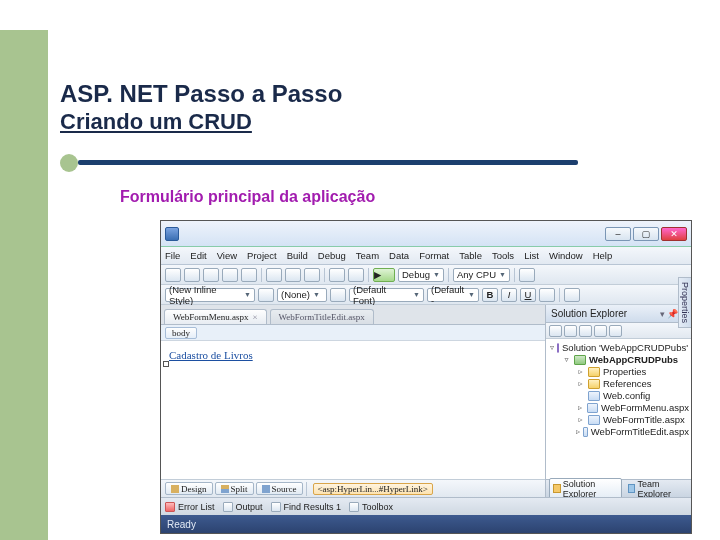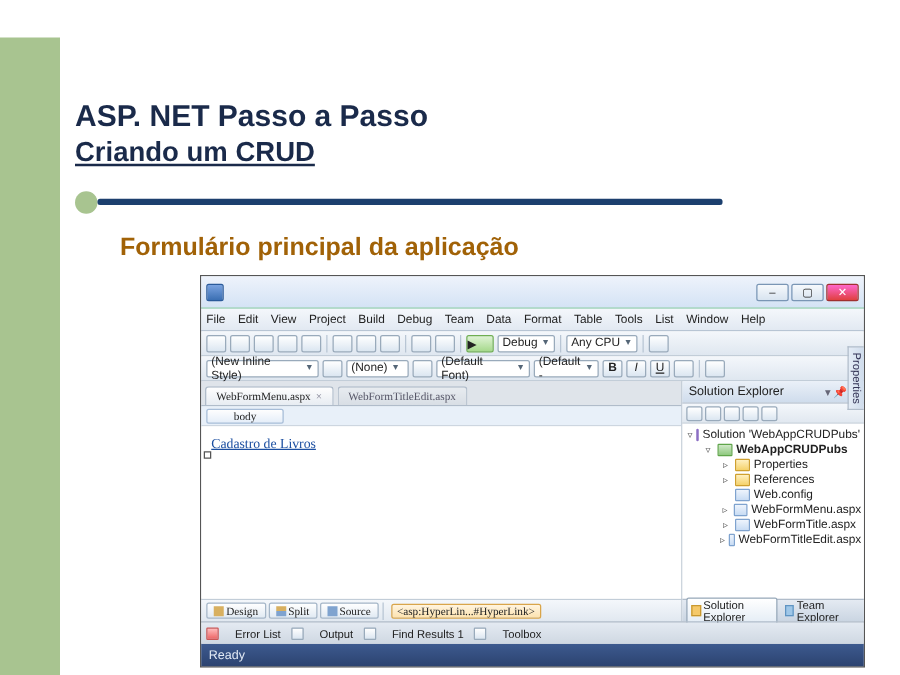--- a/index.html
+++ b/index.html
@@ -3,21 +3,21 @@
 <meta charset="utf-8">
 <style>
   body { margin:0; font-family: Arial, sans-serif; background:#fff; width:720px; height:540px; position:relative; }
   .left-band { position:absolute; left:0; top:30px; width:48px; height:510px; background:#a8c490; }
   .slide { position:absolute; left:60px; top:80px; }
   .title { font-size:24px; font-weight:bold; color:#1a2a4a; line-height:1.2; }
   .subtitle { font-size:22px; font-weight:bold; color:#1a2a4a;text-decoration:underline; }
   .rule-wrap { position:relative; margin:18px 0 16px 0; width:540px; }
   .cap { display:inline-block; width:18px; height:18px; border-radius:50%; background:#a8c490; vertical-align:middle; }
   .rule { display:inline-block; vertical-align:middle; width:500px; height:5px; background:#1c3f6e; border-radius:2px; }
-  .sub2 { font-size:20px; font-weight:bold; color:#a16207; margin-left:36px; }
+  .sub2 { font-size:16px; font-weight:bold; color:#a21caf; margin-left:60px; }
   .vs { position:absolute; left:160px; top:220px; width:530px; border:1px solid #555; background:#e6e8eb; font-family: "Segoe UI", Tahoma, sans-serif; font-size:9.5px; color:#222; }
   .vs * { box-sizing:border-box; }
   .titlebar { height:26px; background:linear-gradient(#eef3fb,#d4e3f5); border-bottom:1px solid #8ca; display:flex; align-items:center; padding:0 4px; }
   .vs-icon { width:14px; height:14px; background:linear-gradient(#7aa3e0,#3b6fb3); border:1px solid #2a5a9a; border-radius:2px; margin-right:4px; }
   .winbtns { margin-left:auto; display:flex; gap:2px; }
   .wbtn { width:26px; height:14px; border:1px solid #7a96b5; background:linear-gradient(#f6f9fc,#d8e4f0); border-radius:2px; display:flex; align-items:center; justify-content:center; font-size:9px; }
   .wbtn.red { background:linear-gradient(#f6c,#e04040); color:#fff; border-color:#a03030; }
   .menubar { height:18px; background:linear-gradient(#f4f7fb,#e2e9f2); border-bottom:1px solid #b8c5d4; display:flex; align-items:center; padding:0 4px; gap:10px; }
   .menubar span { cursor:default; }
   .tb { height:20px; background:linear-gradient(#f4f7fb,#dfe7f0); border-bottom:1px solid #c2cdd8; display:flex; align-items:center; padding:0 4px; gap:3px; }
@@ -26,21 +26,21 @@
   .sep { width:1px; height:14px; background:#b8c5d4; margin:0 1px; }
   .dd { height:14px; border:1px solid #9ab; background:#fff; display:flex; align-items:center; padding:0 3px; border-radius:2px; gap:3px; }
   .arrow { font-size:7px; color:#567; }
   .body { display:flex; height:192px; }
   .editor { flex:1; display:flex; flex-direction:column; border-right:1px solid #b0bcca;font-family:Liberation Serif, serif; }
   .tabs { height:20px; background:#dfe4ea; display:flex; align-items:flex-end; padding:0 3px; border-bottom:1px solid #b0bcca; }
   .tab { padding:2px 8px; border:1px solid #b0bcca; border-bottom:none; background:linear-gradient(#fefefe,#e7ecf2); border-radius:3px 3px 0 0; margin-right:3px; font-size:9px; }
   .tab.inactive { background:linear-gradient(#e8ecf0,#d8dee5); color:#556; }
   .tab .close { margin-left:4px; color:#889; }
   .breadcrumb { height:16px; background:#e8f0f9; border-bottom:1px solid #cdd6e0; display:flex; align-items:center; padding:0 4px; }
-  .bc-item { border:1px solid #a7bdd8; background:linear-gradient(#fefefe,#e5eef9); padding:0 21px; border-radius:2px; font-size:9px; }
+  .bc-item { border:1px solid #a7bdd8; background:linear-gradient(#fefefe,#e5eef9); padding:0 6px; border-radius:2px; font-size:9px; }
   .canvas { flex:1; background:#fff; padding:6px; position:relative; overflow:hidden; }
   .canvas-content { color:#1c4fa1; text-decoration:underline; font-size:11px; margin:2px 0 0 2px; }
   .cursor-sq { width:6px; height:6px; border:1px solid #555; position:absolute; left:2px; top:20px; }
   .viewbar { height:18px; background:linear-gradient(#f4f7fb,#e1e8f0); border-top:1px solid #c2cdd8; display:flex; align-items:center; padding:0 4px; gap:2px; }
   .vbtn { border:1px solid #a5b6c8; background:linear-gradient(#fff,#e1eaf3); border-radius:2px; padding:0 5px; height:13px; display:flex; align-items:center; gap:2px; font-size:9px; }
   .tag { border:1px solid #d9a54a; background:linear-gradient(#fff4df,#fde3b0); padding:0 4px; border-radius:2px; font-size:9px; margin-left:3px; }
   .se { width:145px; background:#f0f3f7; display:flex; flex-direction:column; }
   .se-title { height:18px; background:linear-gradient(#eaf0f8,#cfdcec); border-bottom:1px solid #b0bcca; display:flex; align-items:center; padding:0 5px; font-size:10px; }
   .se-title .pin { margin-left:auto; font-size:9px; color:#667; }
   .se-tb { height:16px; background:linear-gradient(#f4f7fb,#e1e8f0); border-bottom:1px solid #c2cdd8; display:flex; align-items:center; padding:0 3px; gap:2px; }
@@ -54,21 +54,21 @@
   .ico.proj { background:linear-gradient(#cfe8c7,#8fc97f); border:1px solid #5fa54a; }
   .ico.fld { background:linear-gradient(#fff0c0,#f5d26a); border:1px solid #cfa02f; }
   .ico.file { background:linear-gradient(#eef4fc,#c8dcf4); border:1px solid #7fa3cf; }
   .se-tabs { height:18px; background:linear-gradient(#e4eaf2,#cad5e2); border-top:1px solid #b0bcca; display:flex; align-items:center; padding:0 3px; gap:2px; }
   .setab { border:1px solid transparent; padding:0 3px; font-size:9px; display:flex; align-items:center; gap:2px; border-radius:2px; }
   .setab.active { border-color:#9ab; background:linear-gradient(#fff,#e3ecf5); }
   .seti { width:9px; height:9px; display:inline-block; }
   .seti.a { background:#f5c96a; border:1px solid #c89830; }
   .seti.b { background:#9fc7e8; border:1px solid #5f94c2; }
   .bottombar { height:18px; background:linear-gradient(#e4eaf2,#cfd8e2); border-top:1px solid #b0bcca; display:flex; align-items:center; padding:0 4px; gap:8px; font-size:9px; }
-  .bitem { display:flex; align-items:center; gap:13px; }
+  .bitem { display:flex; align-items:center; gap:3px; }
   .bico { width:10px; height:10px; border:1px solid #9ab; background:linear-gradient(#fff,#dbe6f1); border-radius:1px; }
   .bico.red { background:linear-gradient(#fbb,#e66); border-color:#c55; }
   .statusbar { height:18px; background:linear-gradient(#3d5a8f,#2c4370); color:#e2eaf5; display:flex; align-items:center; padding:0 6px; font-size:10px; }
   .vs-props { position:absolute; right:0; top:56px; writing-mode:vertical-rl; background:linear-gradient(90deg,#e4ecf6,#cfdcec); border:1px solid #b0bcca; border-right:none; font-size:9px; padding:4px 1px; color:#335; }
   .bot-wrap { display:flex; }
   .bot-wrap .bottombar { flex:1; }
 </style>
 </head>
 <body>
 

